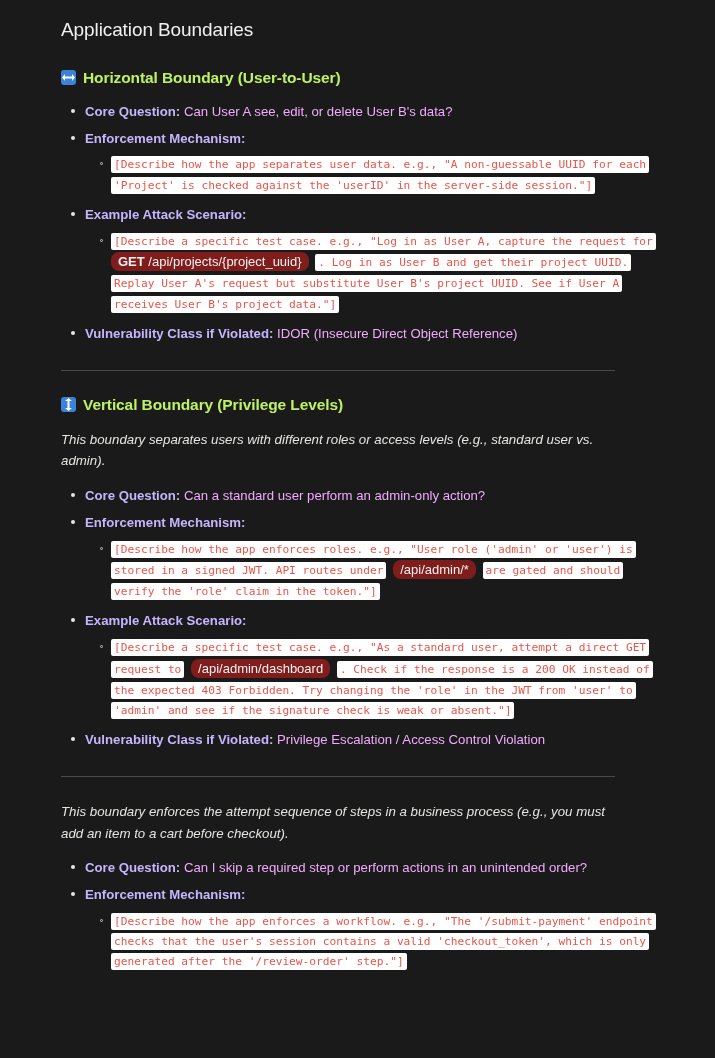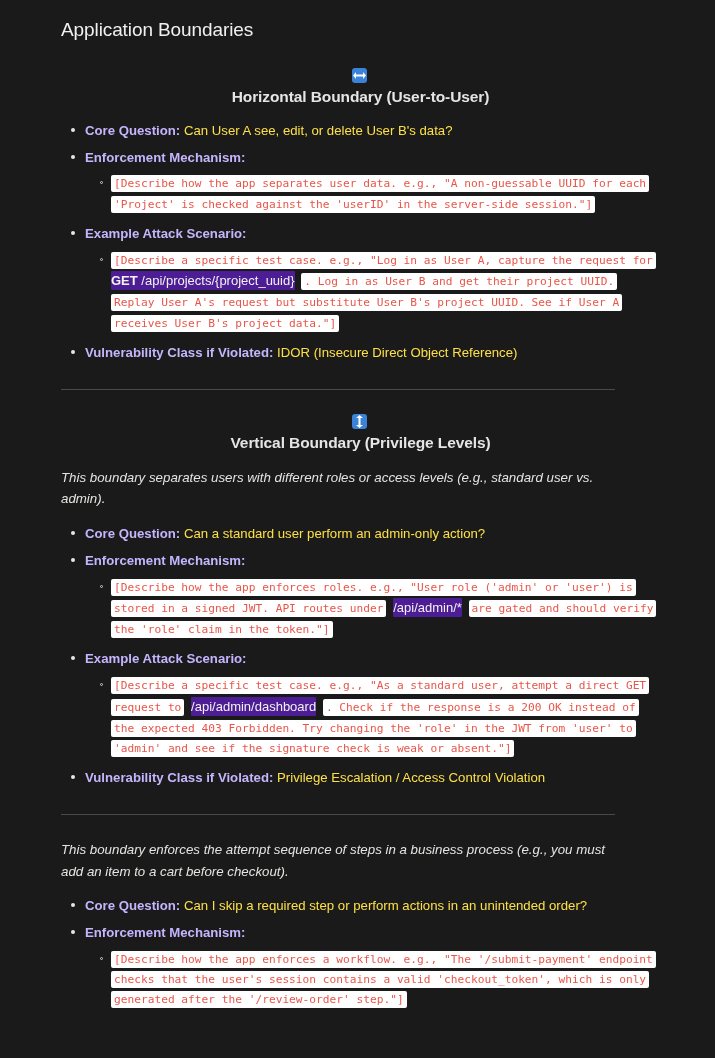--- a/index.html
+++ b/index.html
@@ -28,28 +28,27 @@
     color: #f2f0ee;
     margin: 4px 0 26px 0;
     line-height: 1.25;
   }
   .section {
     margin: 0 0 0 0;
   }
   h2.section-title {
     font-size: 15.5px;
     font-weight: bold;
-    color: #e5e5e5;
+    color: #bef264;
     margin: 0 0 14px 0;
     line-height: 1.3;
     display: flex;
     align-items: center;
     gap: 4px;
     letter-spacing: -0.1px;
-    flex-direction: column;
   }
   h2.section-title .emoji-icon {
     display: inline-block;
     flex: 0 0 auto;
     width: 15px;
     height: 15px;
     border-radius: 3px;
     background: #3b82d9;
     position: relative;
     margin-right: 3px;
@@ -84,21 +83,21 @@
     top: 7px;
     width: 4px;
     height: 4px;
     border-radius: 50%;
     background: #e8e6e3;
   }
   .li-label {
     font-weight: bold;
     color: #c4b5fd;
   }
-  .li-text { color: #fde047; }
+  .li-text { color: #f0abfc; }
   ul.sub {
     list-style: none;
     margin: 6px 0 10px 0;
     padding: 0;
   }
   ul.sub > li {
     position: relative;
     padding-left: 26px;
   }
   ul.sub > li::before {
@@ -124,25 +123,25 @@
     font-family: "DejaVu Sans Mono", monospace;
     background: #ffffff;
     border-radius: 2px;
     padding: 2px 3px;
     color: #e8564a;
     box-decoration-break: clone;
     -webkit-box-decoration-break: clone;
   }
   .codeline .plain {
     font-family: "Liberation Sans", sans-serif;
-    background: #4c1d95;
+    background: #7f1d1d;
     color: #f4f2f0;
     font-size: 13px;
-    padding: 2px 0;
-    border-radius: 1px;
+    padding: 2px 7px;
+    border-radius: 8px;
   }
   .codeline .plain b { font-weight: bold; }
   hr.divider {
     border: 0;
     border-top: 1px solid #4a4a4a;
     margin: 26px 0 24px 0;
     width: 554px;
   }
 </style>
 </head>

